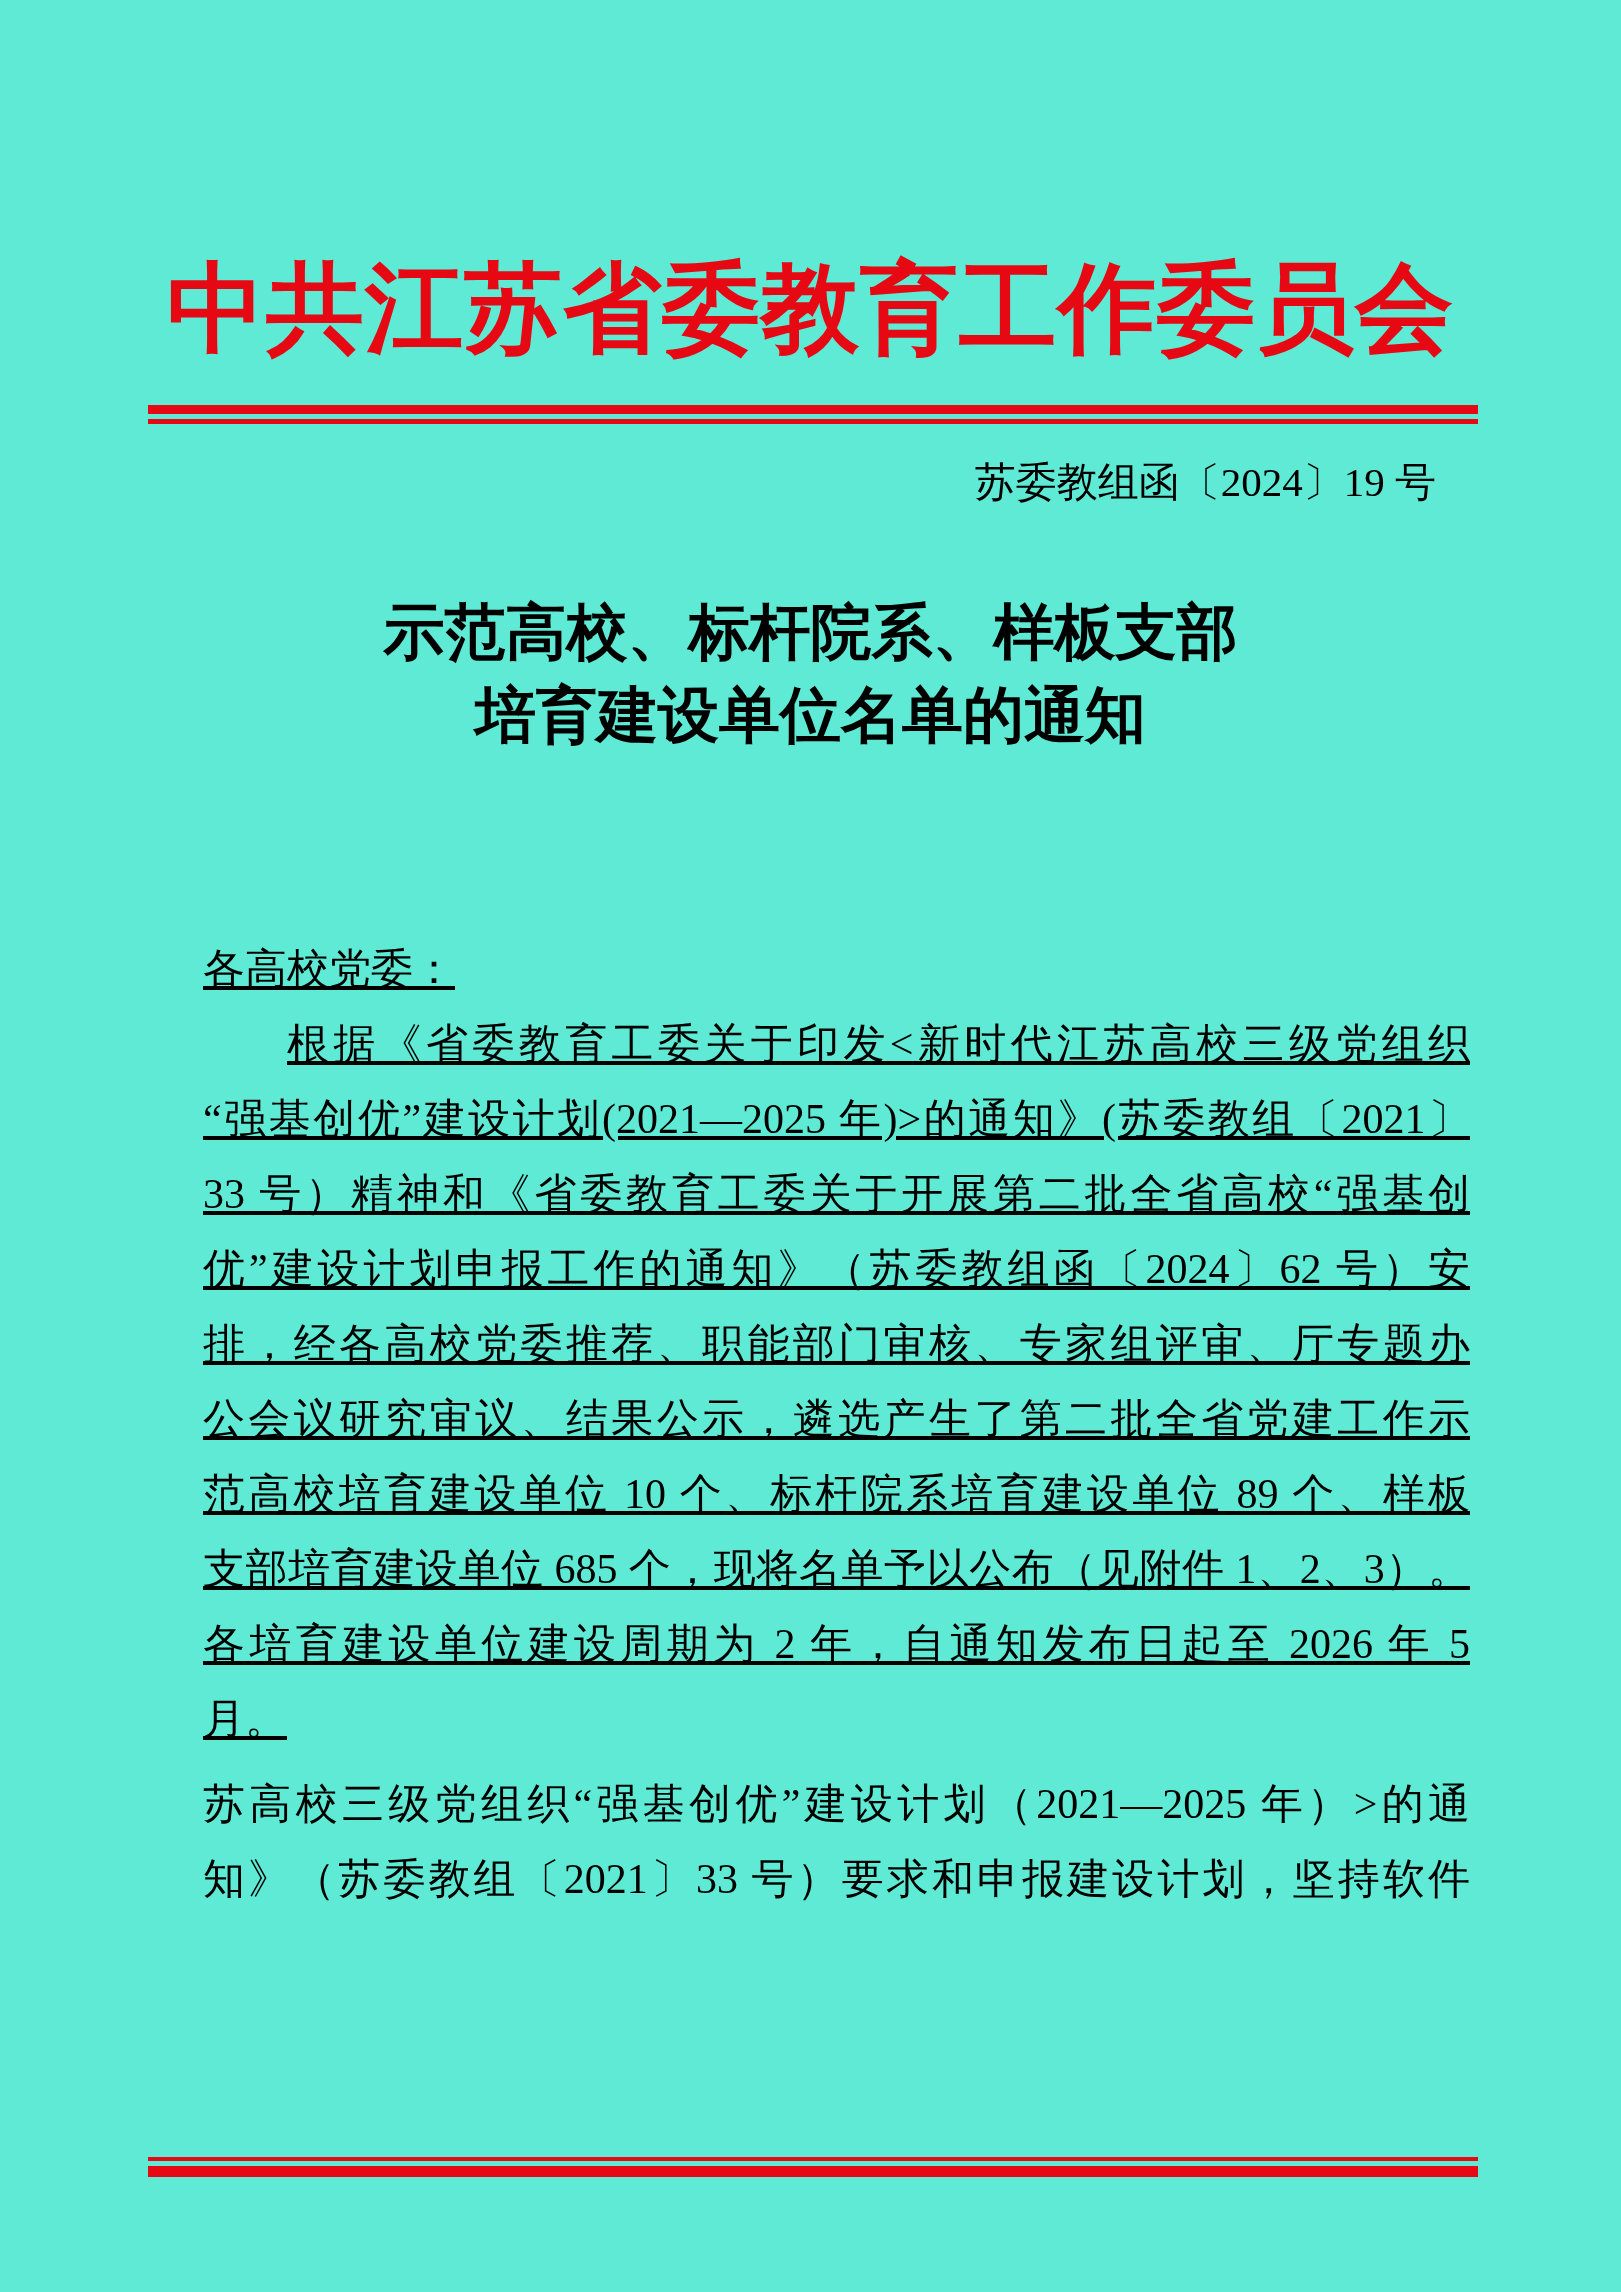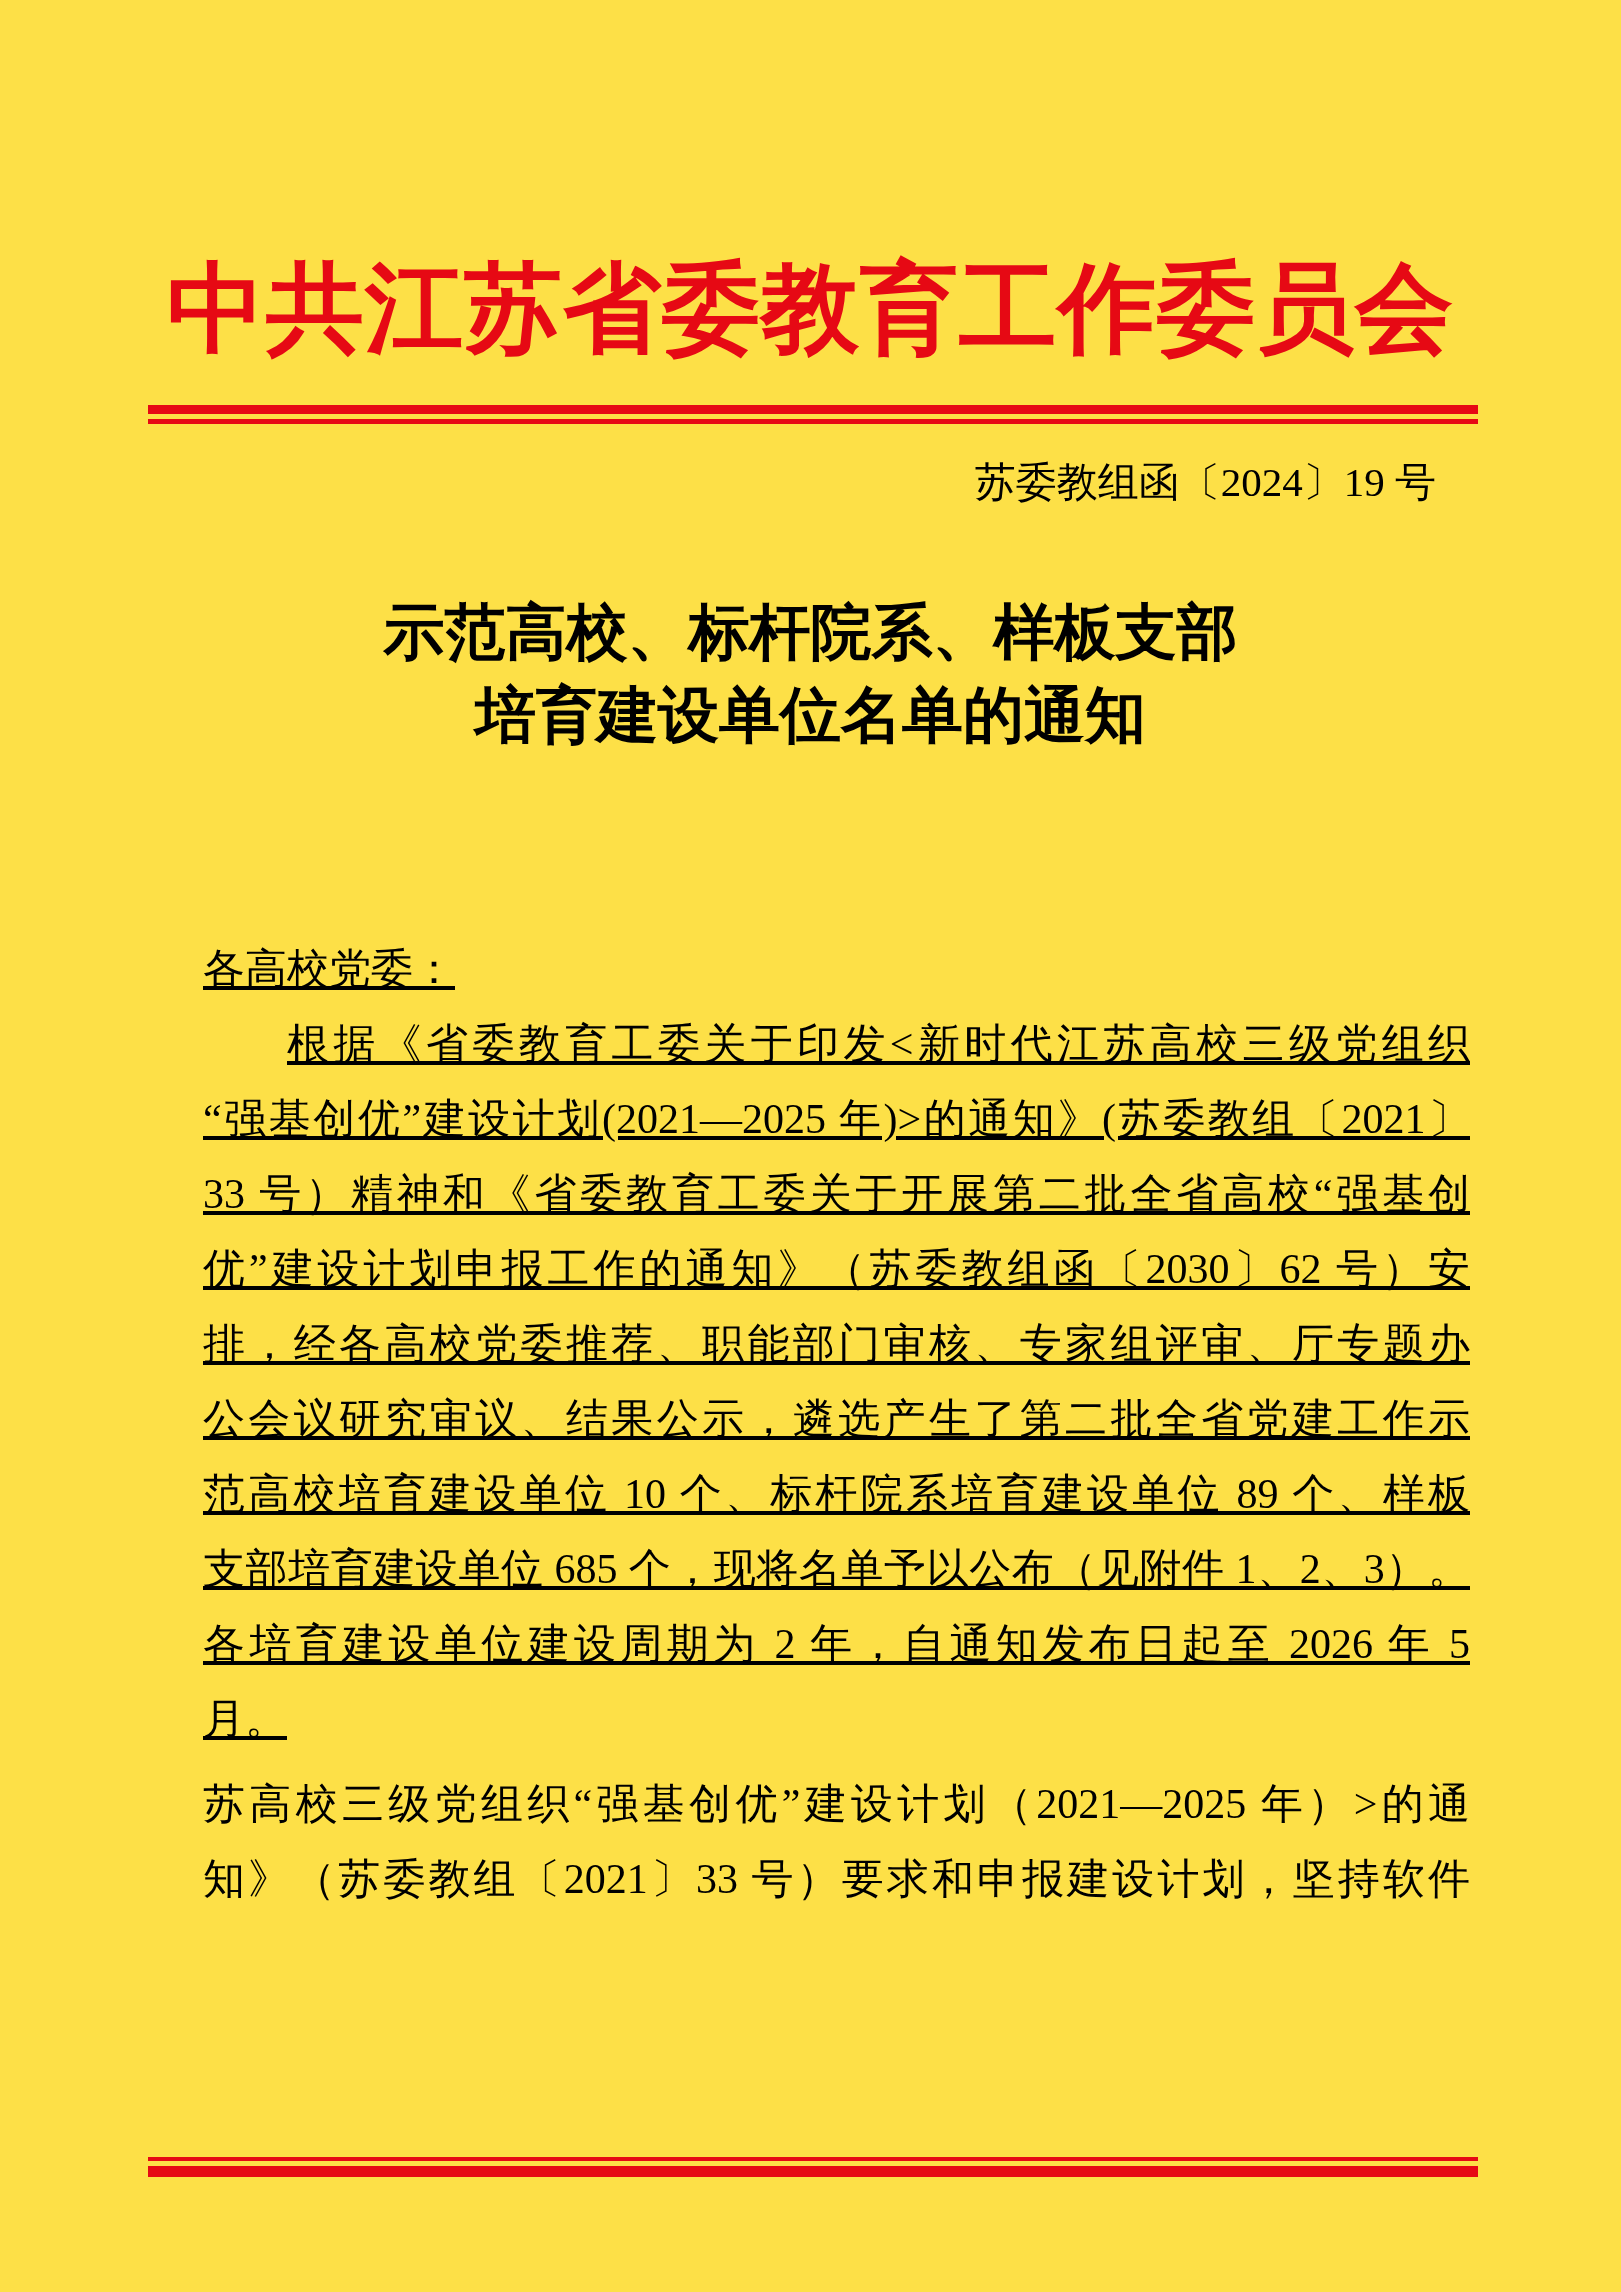--- a/index.html
+++ b/index.html
@@ -4,21 +4,21 @@
 <style>
   html, body {
     margin: 0;
     padding: 0;
     background: #ffffff;
   }
   .page {
     position: relative;
     width: 1621px;
     height: 2293px;
-    background: #fde047;
+    background: #5eead4;
     overflow: hidden;
     font-family: "Liberation Serif", serif;
     color: #000000;
   }
   .org-name {
     position: absolute;
     top: 247px;
     left: 0;
     width: 100%;
     text-align: center;
@@ -94,21 +94,21 @@
   <div class="doc-title">
     <div>示范高校、标杆院系、样板支部</div>
     <div>培育建设单位名单的通知</div>
   </div>
 
   <div class="body-block body-main">
     <div class="plain">各高校党委：</div>
     <div class="jline indent">根据《省委教育工委关于印发&lt;新时代江苏高校三级党组织</div>
     <div class="jline">“强基创优”建设计划(2021—2025 年)&gt;的通知》(苏委教组〔2021〕</div>
     <div class="jline">33 号）精神和《省委教育工委关于开展第二批全省高校“强基创</div>
-    <div class="jline">优”建设计划申报工作的通知》（苏委教组函〔2030〕62 号）安</div>
+    <div class="jline">优”建设计划申报工作的通知》（苏委教组函〔2024〕62 号）安</div>
     <div class="jline">排，经各高校党委推荐、职能部门审核、专家组评审、厅专题办</div>
     <div class="jline">公会议研究审议、结果公示，遴选产生了第二批全省党建工作示</div>
     <div class="jline">范高校培育建设单位 10 个、标杆院系培育建设单位 89 个、样板</div>
     <div class="jline">支部培育建设单位 685 个，现将名单予以公布（见附件 1、2、3）。</div>
     <div class="jline">各培育建设单位建设周期为 2 年，自通知发布日起至 2026 年 5</div>
     <div class="plain">月。</div>
   </div>
 
   <div class="body-block body-para2">
     <div class="jline">苏高校三级党组织“强基创优”建设计划（2021—2025 年）&gt;的通</div>

